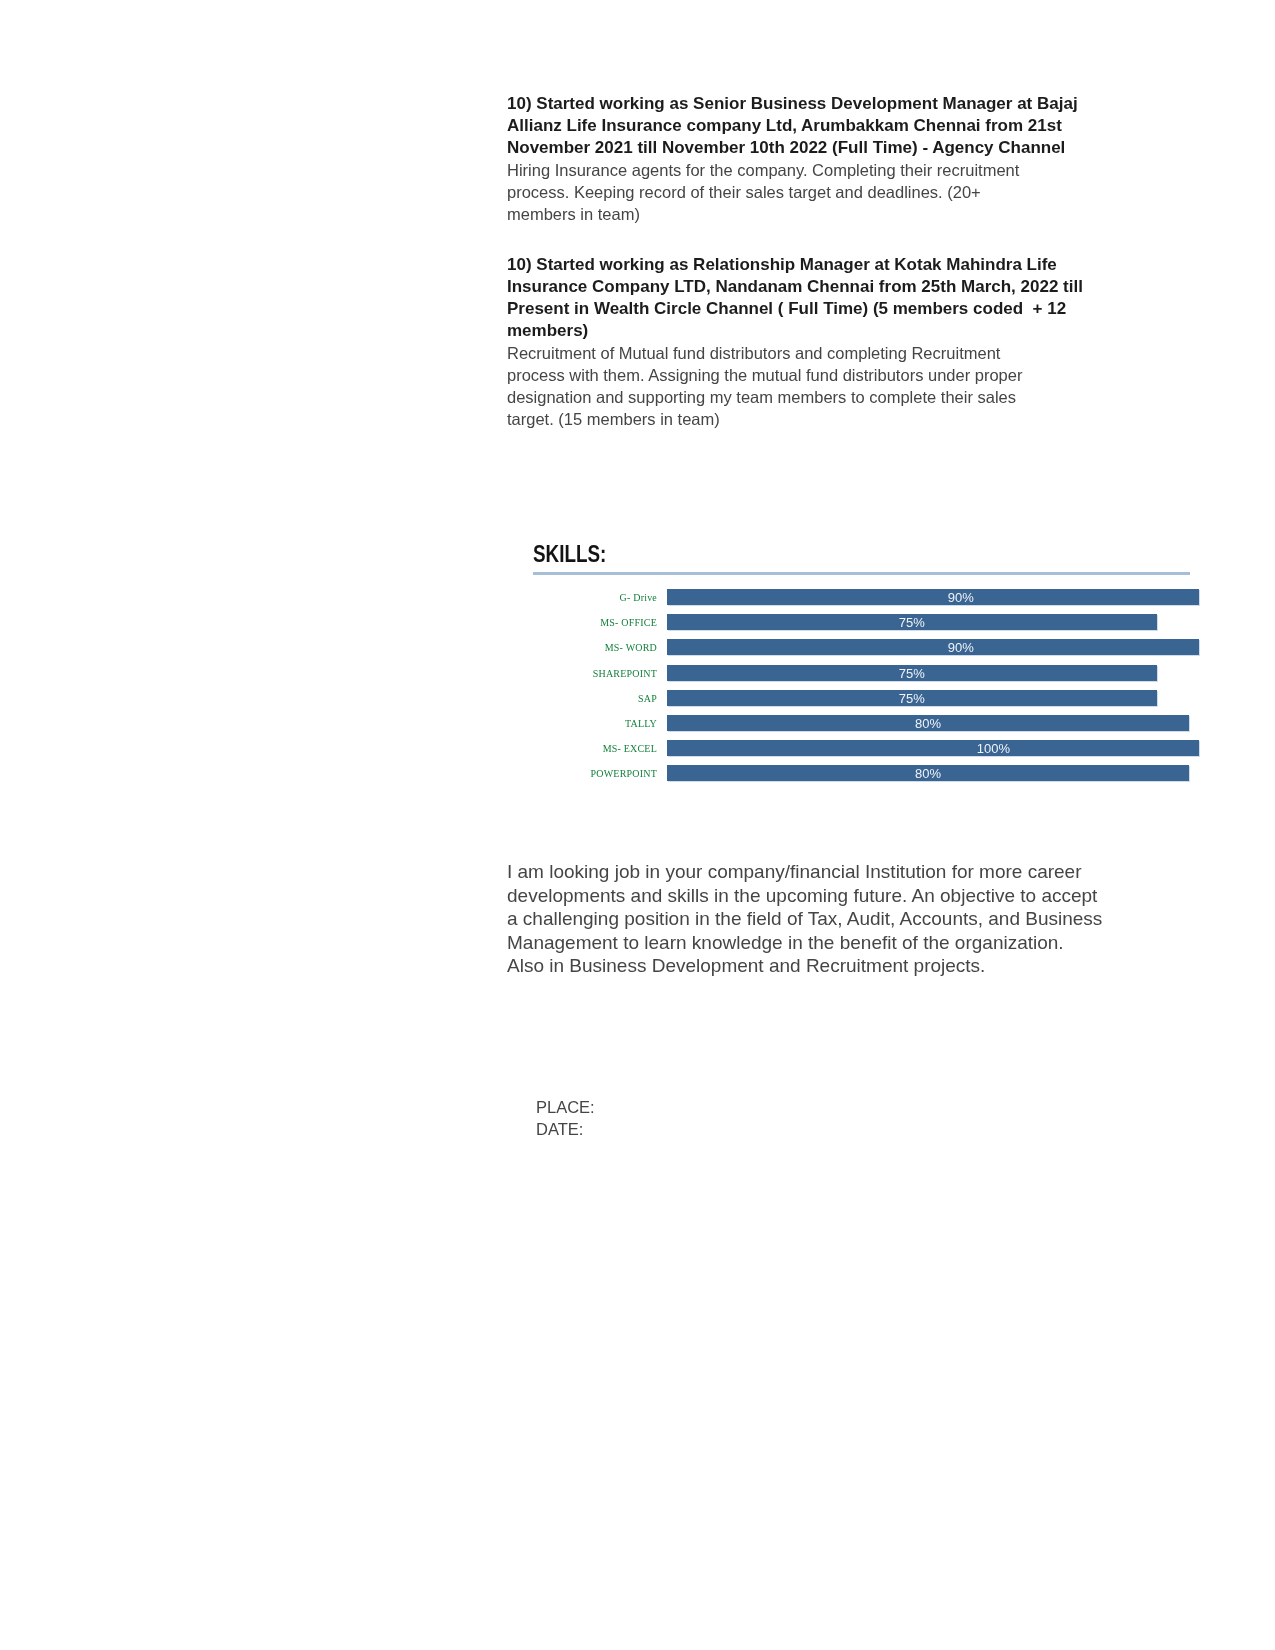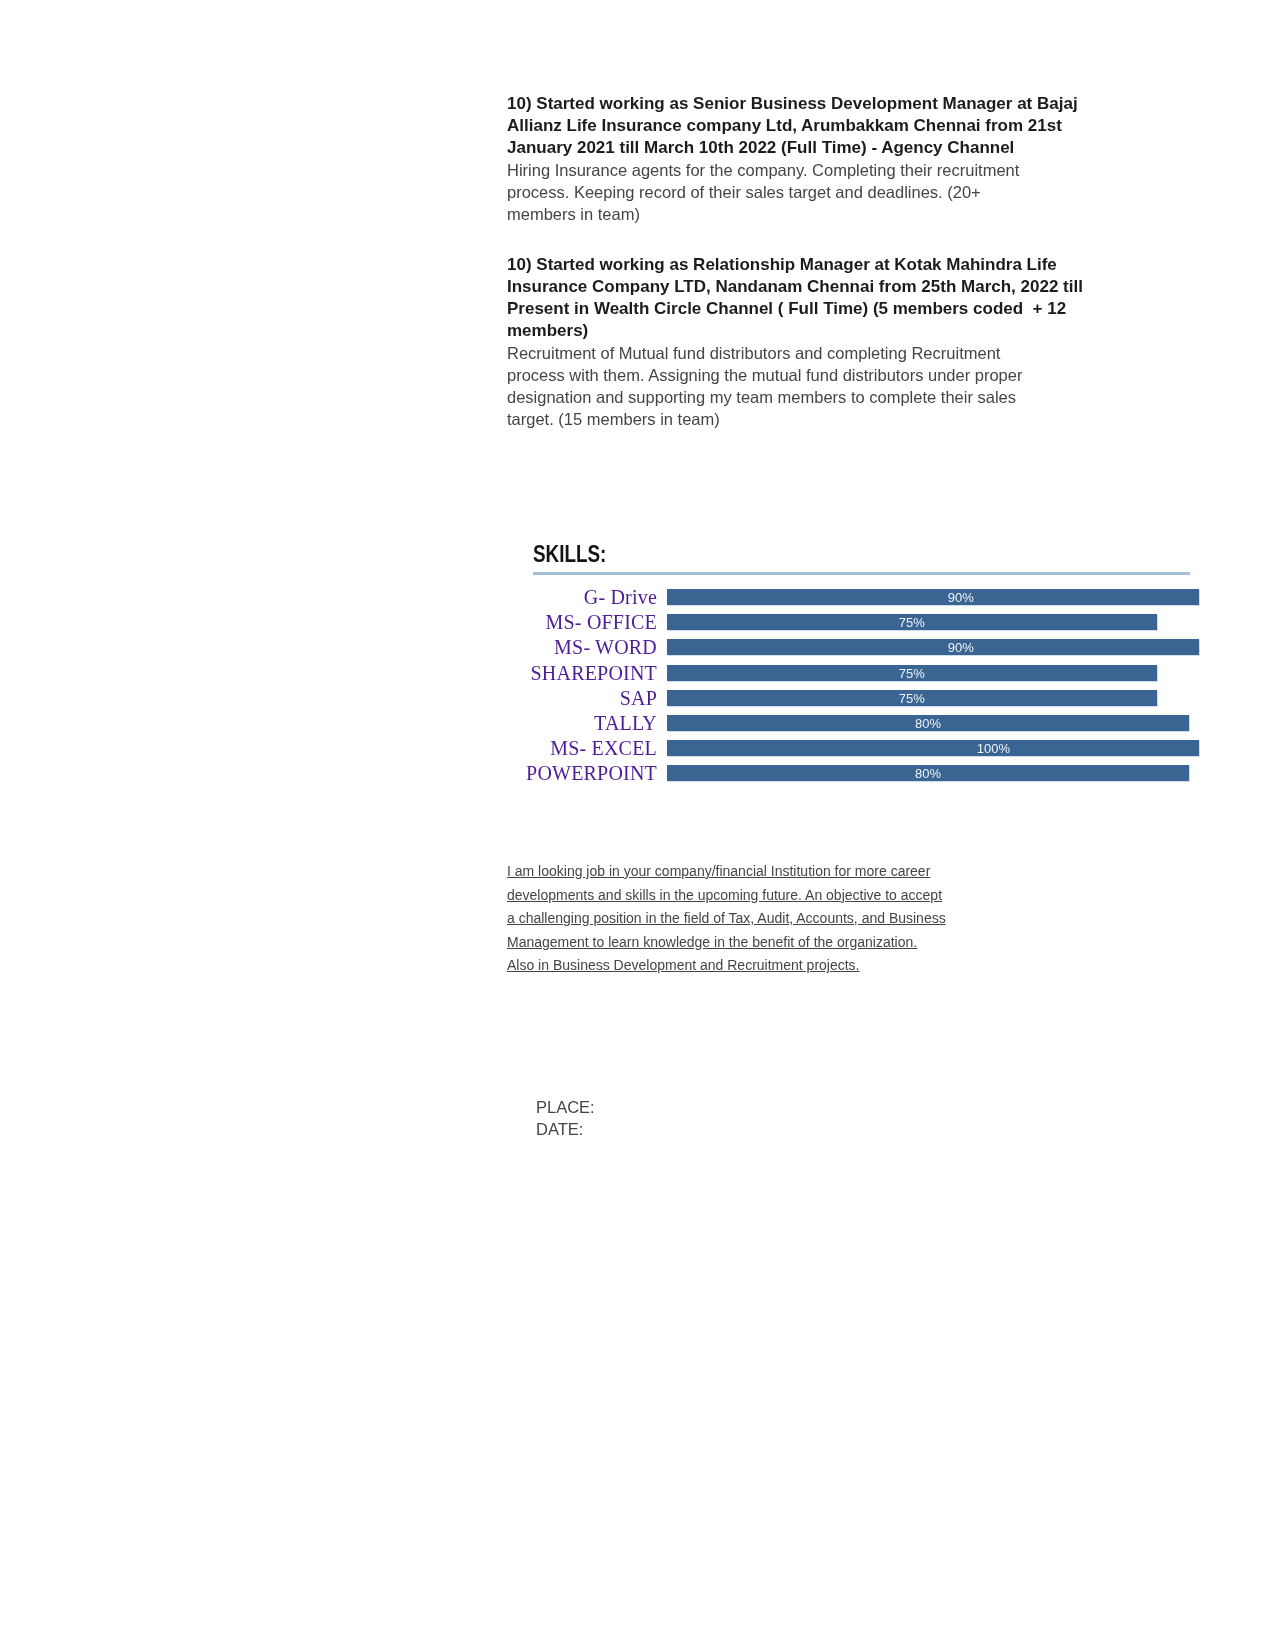--- a/index.html
+++ b/index.html
@@ -23,46 +23,46 @@
   .skills-title {
     display:inline-block; font-size:23px; font-weight:700; color:#141414;
     transform:scaleX(.82); transform-origin:left center; letter-spacing:0px;
   }
   .skills-rule { left:533px; top:572px; width:657px; height:3px; background:var(--rule,#A6BED7); }
 
   .chart { left:507px; top:585px; width:692px; }
   .chart-row { display:flex; align-items:center; height:25.2px; }
   .chart-label {
     width:150px; text-align:right; padding-right:10px; flex:none;
-    font-family:"Liberation Serif", serif; font-size:20px; color:#4c1d95;
+    font-family:"Liberation Serif", serif; font-size:10px; color:#15803d;
     letter-spacing:0.2px; white-space:nowrap;
   }
   .bar-area { position:relative; width:532px; height:25.2px; flex:none; }
   .bar {
     position:absolute; left:0; top:4px; height:16px;
     background:var(--bar,#3A6491); box-shadow:1px 1px 0 0 #cfdcea;
   }
   .pct {
     position:absolute; top:12px; transform:translate(-50%,-50%);
     color:var(--pct,#EEF3F9); font-size:13px; font-weight:400; z-index:2;
     font-family:Liberation Sans, sans-serif;
   }
-  .objective   { left:507px; top:860px;  width:645px; font-size:14px; line-height:23.5px;text-decoration:underline; }
+  .objective   { left:507px; top:860px;  width:645px; font-size:19px; line-height:23.5px; }
   .declaration { left:507px; top:1000px; width:645px; font-size:16.5px; line-height:23.5px; }
   .placedate   { left:512px; top:1096px; width:300px; font-size:16.5px; line-height:22.5px;margin-left:24px; }
 </style>
 </head>
 <body>
 
 <div class="page">
 
   <div class="block exp1">
     <div class="bold-head">10) Started working as Senior Business Development Manager at Bajaj
 Allianz Life Insurance company Ltd, Arumbakkam Chennai from 21st
-January 2021 till March 10th 2022 (Full Time) - Agency Channel</div>
+November 2021 till November 10th 2022 (Full Time) - Agency Channel</div>
     <div class="body-text">Hiring Insurance agents for the company. Completing their recruitment
 process. Keeping record of their sales target and deadlines. (20+
 members in team)</div>
   </div>
 
   <div class="block exp2">
     <div class="bold-head">10) Started working as Relationship Manager at Kotak Mahindra Life
 Insurance Company LTD, Nandanam Chennai from 25th March, 2022 till
 Present in Wealth Circle Channel ( Full Time) (5 members coded  + 12
 members)</div>

